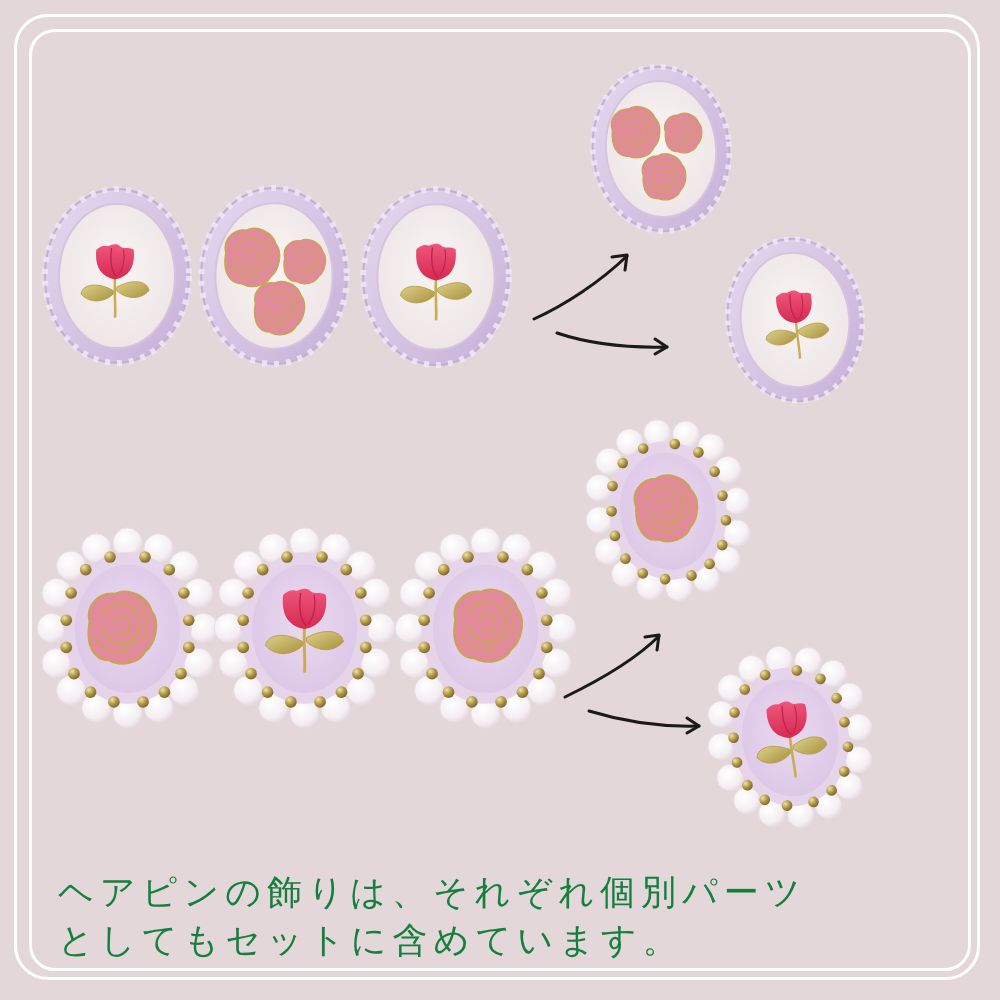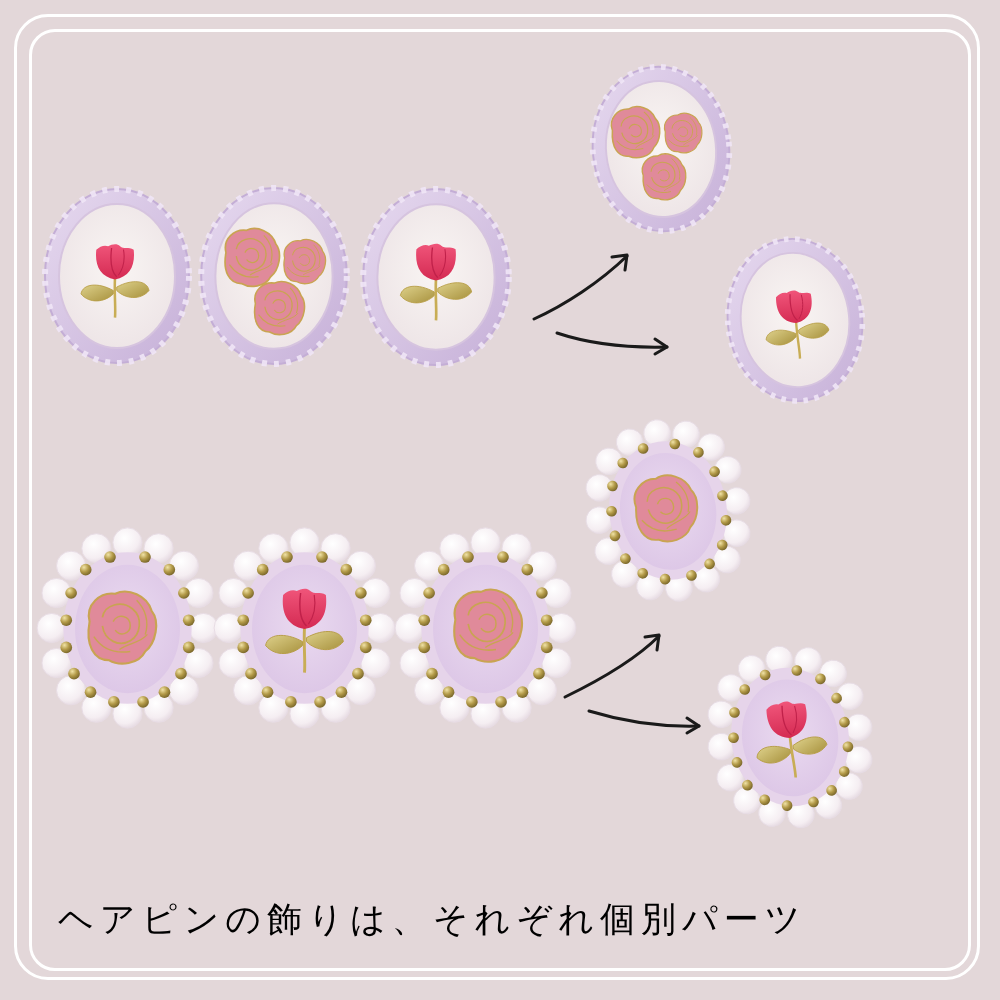--- a/index.html
+++ b/index.html
@@ -2,21 +2,21 @@
 <html><head>
 <meta charset="utf-8">
 <style>
   html,body{margin:0;padding:0;}
   body{width:1000px;height:1000px;position:relative;overflow:hidden;background:#e3d7d9;font-family:"DejaVu Sans","Liberation Sans",sans-serif;}
   .frame-outer{position:absolute;left:14px;top:14px;width:966px;height:966px;border:3px solid #ffffff;border-radius:34px;box-sizing:border-box;}
   .frame-inner{position:absolute;left:29px;top:29px;width:942px;height:942px;border:3px solid #ffffff;border-radius:26px;box-sizing:border-box;}
   .cameo{position:absolute;}
   .cameo svg{display:block;width:100%;height:100%;overflow:visible;}
   .arrow{position:absolute;left:0;top:0;width:1000px;height:1000px;pointer-events:none;}
-  .caption{position:absolute;left:58px;top:868px;color:#000000;font-size:35px;line-height:48px;letter-spacing:6px;white-space:nowrap;margin-top:27px;}
+  .caption{position:absolute;left:58px;top:868px;color:#15803d;font-size:35px;line-height:48px;letter-spacing:6px;white-space:nowrap;}
   .caption div{height:48px;}
 </style>
 </head>
 <body>
 
 <svg width="0" height="0" style="position:absolute">
   <defs>
     <radialGradient id="pearlGrad" cx="40%" cy="35%" r="70%">
       <stop offset="0%" stop-color="#ffffff"></stop>
       <stop offset="70%" stop-color="#f5eef2"></stop>
@@ -236,13 +236,14 @@
     </g>
     <g>
       <path d="M589 711 C 625 722, 665 727, 699 726"></path>
       <path d="M687 718 L 699 726 L 687 733"></path>
     </g>
   </g>
 </svg>
 
 <div class="caption">
   <div>ヘアピンの飾りは、それぞれ個別パーツ</div>
+  <div>としてもセットに含めています。</div>
 </div>
 
 </body></html>

